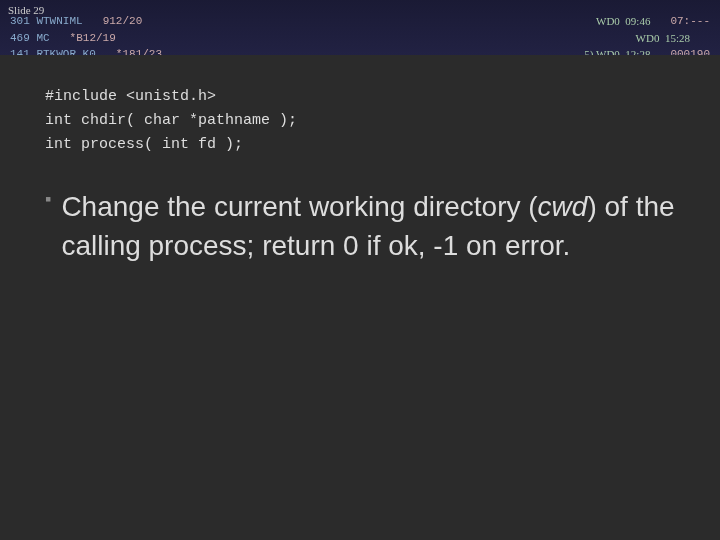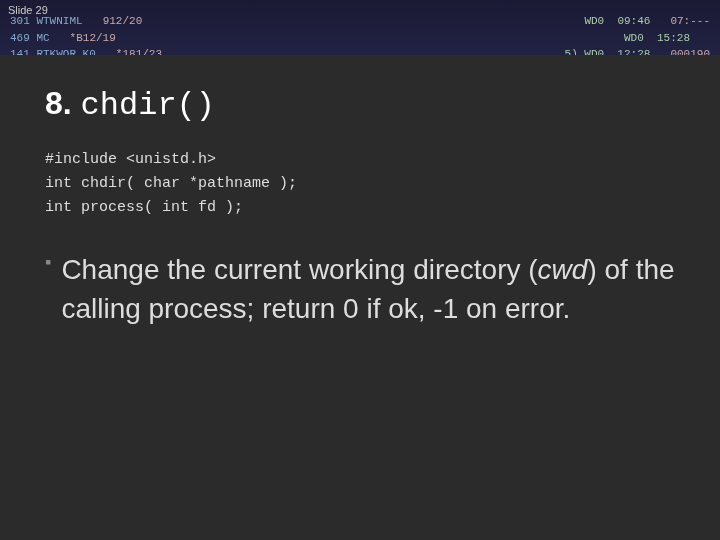--- a/index.html
+++ b/index.html
@@ -40,29 +40,30 @@
     .banner-col {
       color: #88aacc;
     }
 
     .banner-num {
       color: #ccaaaa;
     }
 
     .banner-word {
       color: #aaccaa;
+      font-family: Liberation Serif, serif;
     }
 
     .slide-label {
       position: absolute;
       top: 4px;
       left: 8px;
       color: #cccccc;
       font-size: 11px;
-      font-family: Liberation Sans, sans-serif;
+      font-family: Liberation Serif, serif;
       text-align: right;
     }
 
     .main-content {
       padding: 30px 45px 20px 45px;
       background-color: #2b2b2b;
     }
 
     .section-title {
       font-size: 32px;
@@ -144,24 +145,20 @@
         <span style="flex:1"></span>
         <span class="banner-word">5) WD0&nbsp;&nbsp;12:28</span>
         <span class="banner-num">000190</span>
       </div>
     </div>
   </div>
 </div>
 
 <div class="main-content">
 
-  <div class="section-title">
-    <span>8.</span>
-    <span class="code-part">chdir()</span>
-  </div>
 
   <div class="code-block">
     <div>
       <span class="kw">#include &lt;unistd.h&gt;</span>
     </div>
     <div>
       <span class="kw">int chdir( char *pathname );</span>
     </div>
     <div>
       <span class="kw">int process( int fd );</span>

